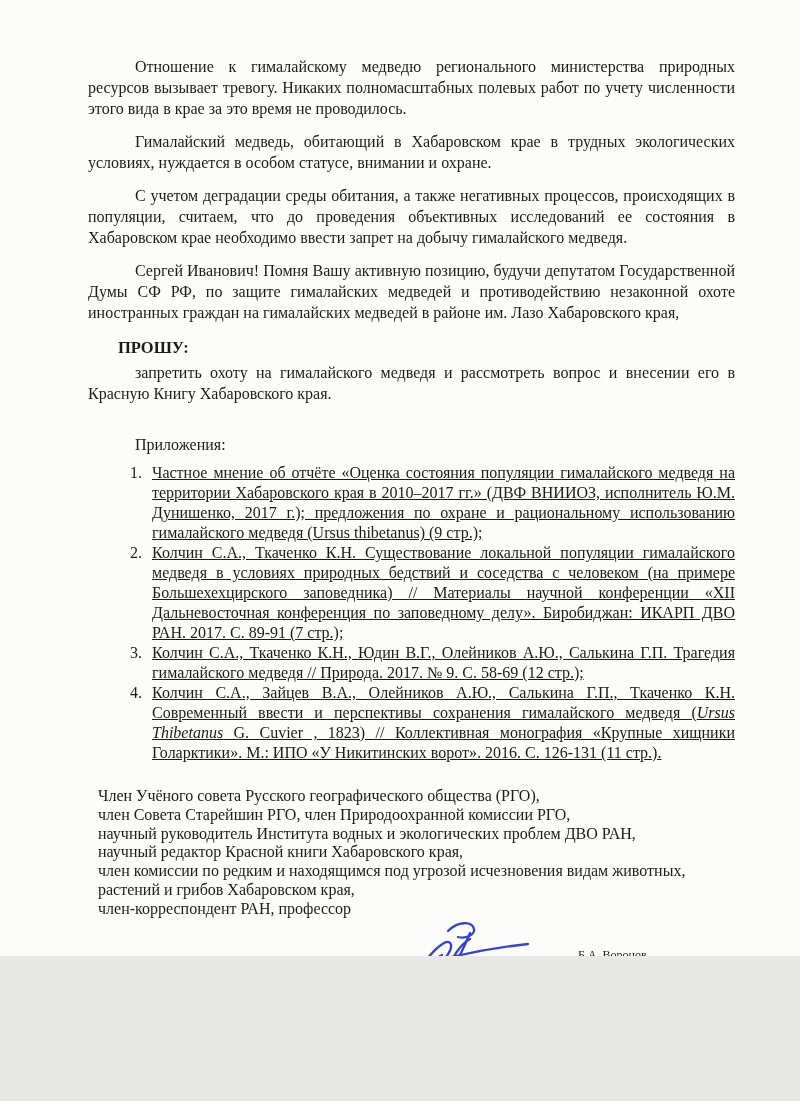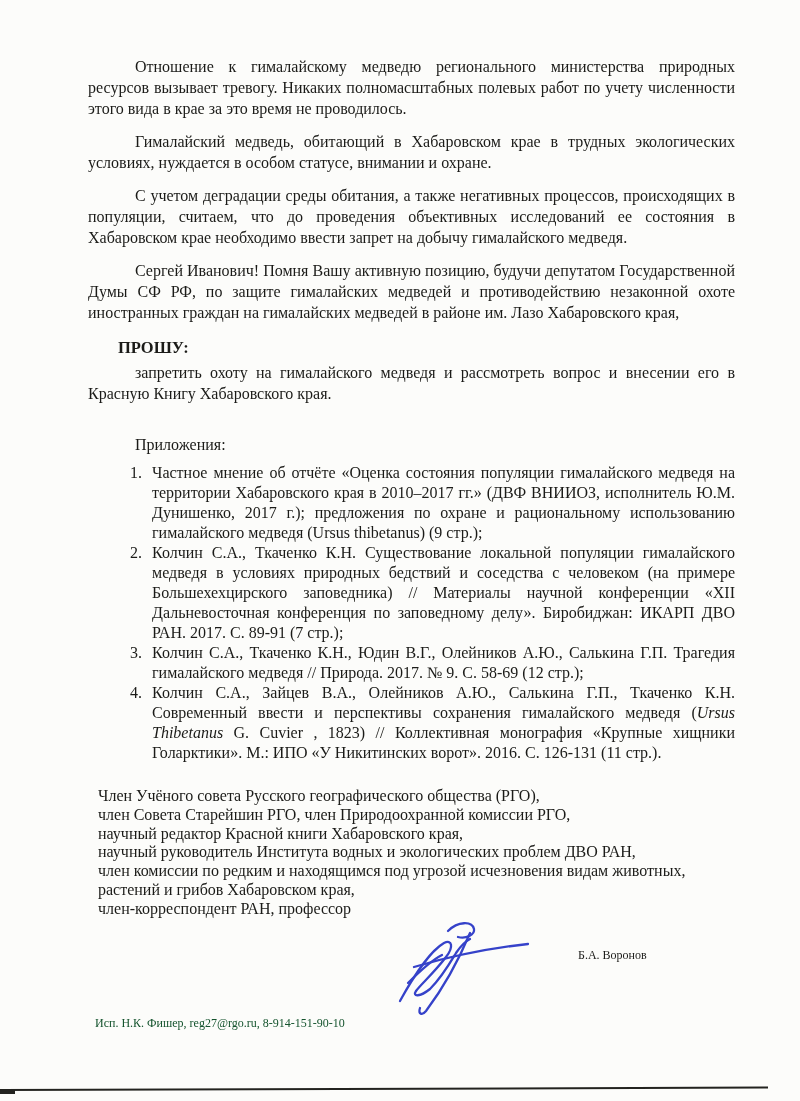--- a/index.html
+++ b/index.html
@@ -1,18 +1,18 @@
 <!DOCTYPE html>
 <html lang="ru"><head>
 <meta charset="utf-8">
 <style>
   html,body { margin:0; padding:0; background:#e8e8e6; }
   .page {
     position:relative;
-    width:800px; height:1101px;
+    width:800px; height:956px;
     background:#fcfcfa;
     color:#1b1b18;
     font-family:"Liberation Serif","DejaVu Serif",serif;
     overflow:hidden;
     box-shadow:0 0 4px rgba(0,0,0,.2);
   }
   .content { position:absolute; left:88px; top:56px; width:647px; }
 
   .par {
     font-size:16px; line-height:21px;
@@ -29,21 +29,21 @@
     margin:4px 0 4px 0;
     font-family:Liberation Serif, serif;
   }
   .attachments-heading {
     font-size:16px; line-height:21px;
     margin:30px 0 8px 47px;
   }
   .ref-list { margin:0; }
   .ref-item { display:flex; font-size:16px; line-height:20px; }
   .ref-num  { flex:0 0 22px; margin-left:42px; }
-  .ref-text { flex:1; text-align:justify; }
+  .ref-text { flex:1; text-align:justify;text-decoration:underline; }
   .latin-italic { font-style:italic; }
 
   .sig-block {
     margin:24px 0 0 10px;
     font-size:16px; line-height:18.8px;
   }
   .sig-line { white-space:nowrap; }
 
   .signer-name {
     position:absolute; left:578px; top:946px;
@@ -97,22 +97,22 @@
       </div>
       <div class="ref-item">
         <span class="ref-num">4.</span>
         <span class="ref-text"><span>Колчин С.А., Зайцев В.А., Олейников А.Ю., Салькина Г.П., Ткаченко К.Н. Современный ввести и перспективы сохранения гималайского медведя (</span><span class="latin-italic">Ursus Thibetanus</span><span> G. Cuvier , 1823) // Коллективная монография «Крупные хищники Голарктики». М.: ИПО «У Никитинских ворот». 2016. С. 126-131 (11 стр.).</span></span>
       </div>
     </div>
 
     <div class="sig-block">
       <div class="sig-line">Член Учёного совета Русского географического общества (РГО),</div>
       <div class="sig-line">член Совета Старейшин РГО, член Природоохранной комиссии РГО,</div>
+      <div class="sig-line">научный руководитель Института водных и экологических проблем ДВО РАН,</div>
       <div class="sig-line">научный редактор Красной книги Хабаровского края,</div>
-      <div class="sig-line">научный руководитель Института водных и экологических проблем ДВО РАН,</div>
       <div class="sig-line">член комиссии по редким и находящимся под угрозой исчезновения видам животных,</div>
       <div class="sig-line">растений и грибов Хабаровском края,</div>
       <div class="sig-line">член-корреспондент РАН, профессор</div>
     </div>
   </div>
 
   <svg class="signature-svg" width="165" height="108" viewBox="0 0 165 108" fill="none">
     <g stroke="#2734c6" stroke-width="2.3" stroke-linecap="round" fill="none" opacity="0.93">
       <path d="M14,88 C26,66 44,38 58,30 C66,26 68,34 60,44 C48,60 34,72 30,78 C26,84 34,84 44,76 C56,64 64,50 70,40 C74,34 80,28 84,26"></path>
       <path d="M28,54 C55,46 95,36 142,31"></path>

